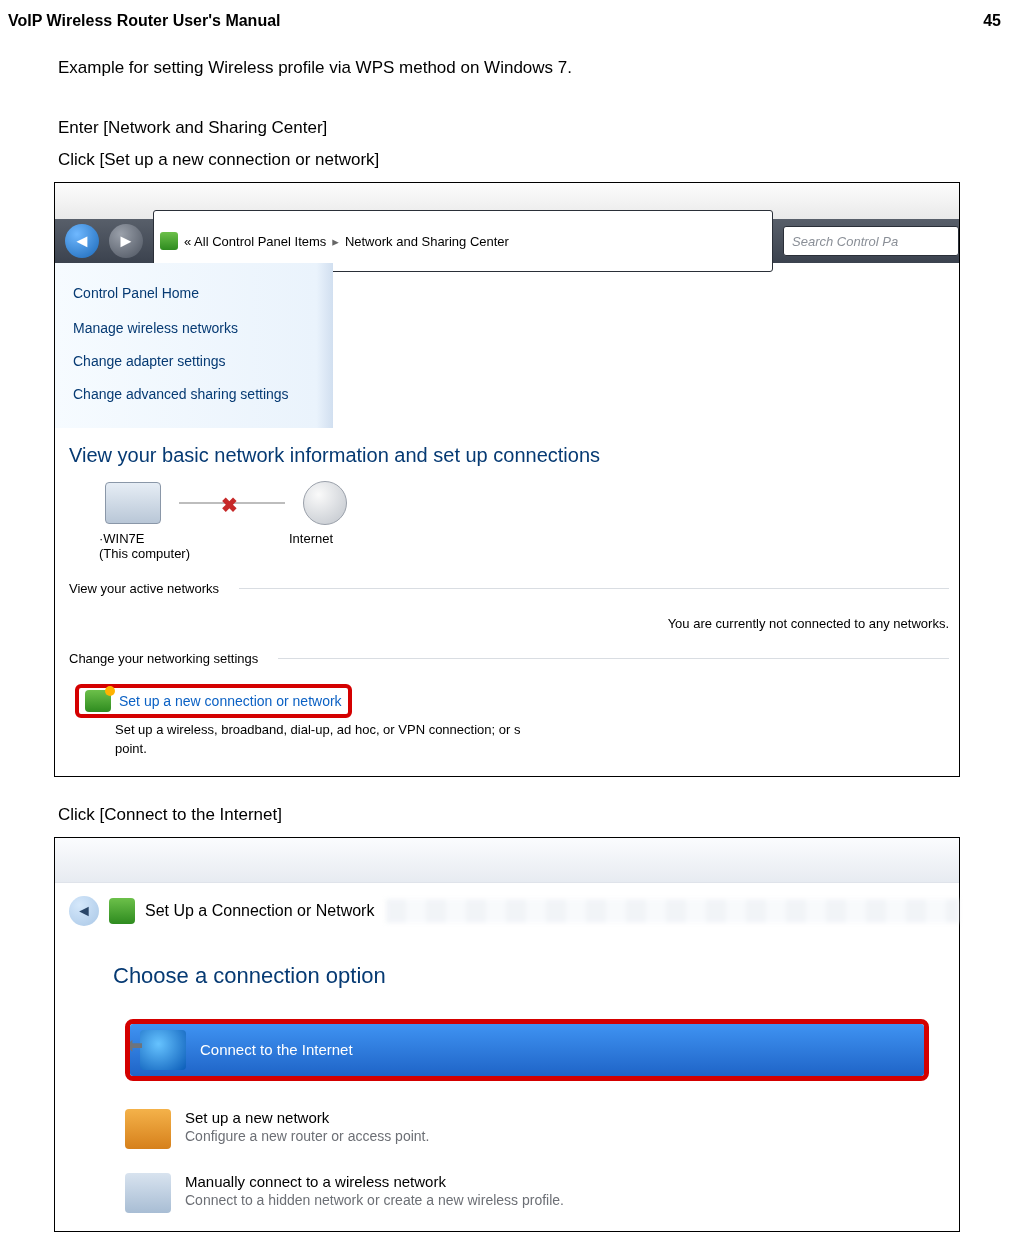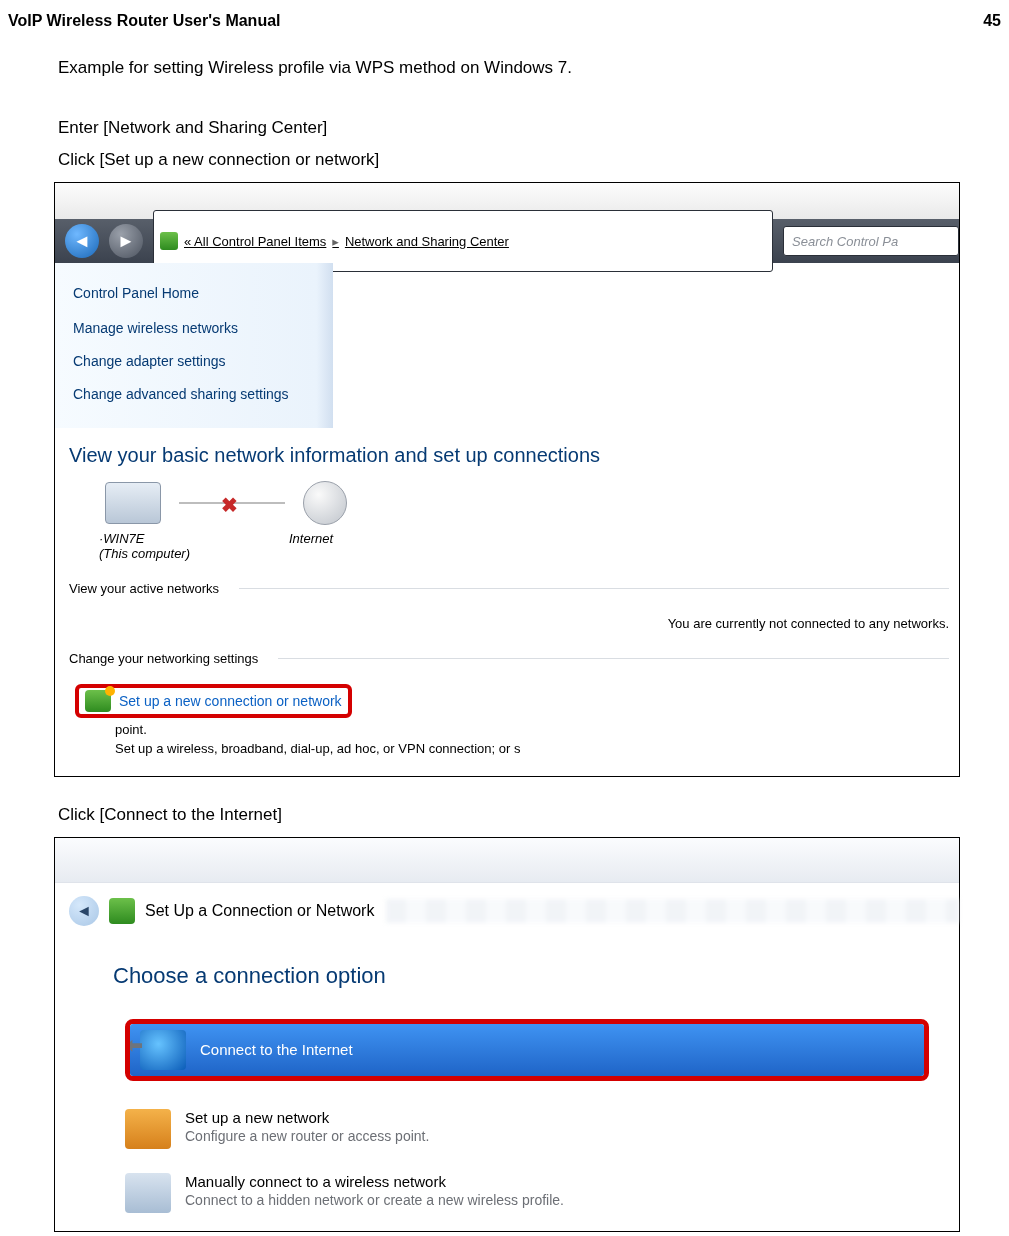--- a/index.html
+++ b/index.html
@@ -64,21 +64,20 @@
     flex:1;
     margin: 0 10px;
     height: 28px;
     background: #fff;
     border: 1px solid #2a2f38;
     border-radius: 3px;
     display: flex; align-items:center;
     padding: 16px 6px;
     color:#000;
     font-size: 13px;
-    text-decoration: underline;
   }
   .bc-icon {
     width: 18px; height: 18px; margin-right: 6px;
     background: linear-gradient(#6cc04a,#2e8b1f);
     border-radius: 3px;
     position: relative;
   }
   .bc-sep { margin: 0 6px; color:#666; }
   .search-pill {
     width: 166px; height: 28px;
@@ -137,21 +136,20 @@
     color:#c62828; font-weight:bold; font-size: 20px;
   }
   .net-globe {
     width: 42px; height: 42px; border-radius: 50%;
     background: radial-gradient(circle at 35% 30%, #fafafa, #bfc4cb);
     border: 1px solid #9aa0aa;
   }
   .net-labels {
     display:flex; margin-left: 30px; margin-top: 6px;
     font-size: 13px;
-    font-style: italic;
   }
   .net-labels .col1 { width: 190px; }
   .sec {
     margin-top: 20px;
   }
   .secline {
     display:flex; align-items:center; font-size: 13px; gap: 12px;
   }
   .secline .rule {
     flex:1; height:1px; background:#d9dde2; margin-left: 8px;
@@ -338,22 +336,22 @@
           <div class="secline">
             <span>Change your networking settings</span>
             <div class="rule"></div>
           </div>
           <div class="chg-link">
             <div class="red-box">
               <div class="link-icon"></div>
               <span class="blue-link">Set up a new connection or network</span>
             </div>
           </div>
+          <div class="small-gray">Set up a wireless, broadband, dial-up, ad hoc, or VPN connection; or s</div>
           <div class="small-gray">point.</div>
-          <div class="small-gray">Set up a wireless, broadband, dial-up, ad hoc, or VPN connection; or s</div>
         </div>
       </div>
     </div>
   </div>
 
   <div class="spacer"></div>
   <div class="body-text">Click [Connect to the Internet]</div>
 
   <div class="shot shot2">
     <div class="topgrad"></div>

